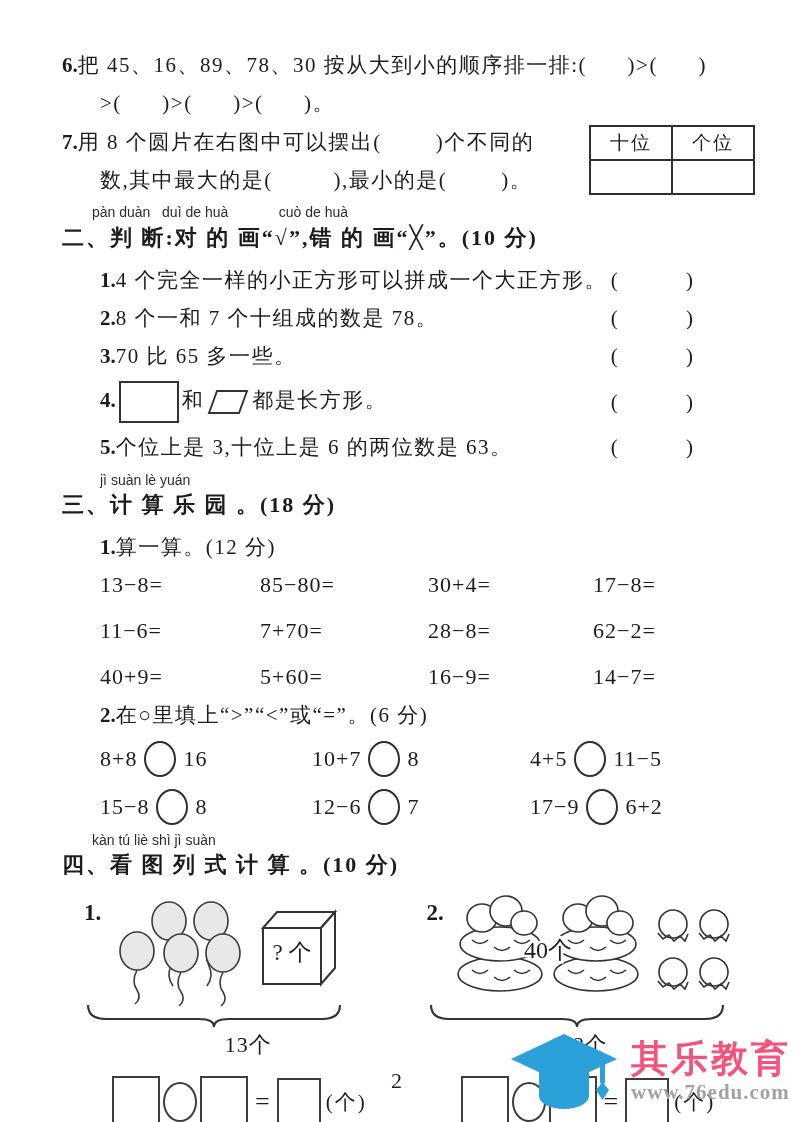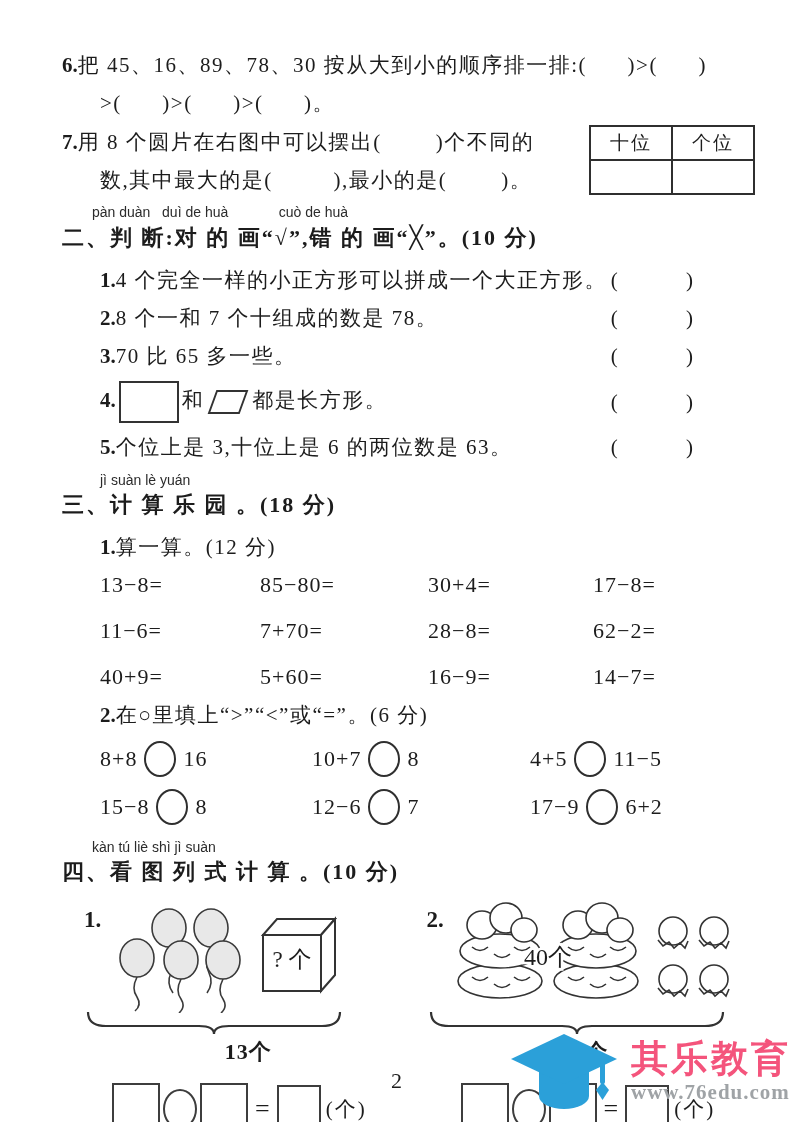--- a/index.html
+++ b/index.html
@@ -32,32 +32,32 @@
           padding-right:62px;margin:0 0 11px 38px;font-size:21px;letter-spacing:1.5px;line-height:1.3;}
   .j-item b{letter-spacing:0;}
   .bracket{white-space:pre;letter-spacing:0;}
   .rect-shape{display:inline-block;width:56px;height:38px;border:2px solid #333;
               vertical-align:middle;margin:0 3px;background:#fff;}
   .para-shape{display:inline-block;width:28px;height:20px;border:2px solid #333;
               transform:skewX(-20deg);vertical-align:middle;margin:0 8px;background:#fff;}
   
   .calc-grid{margin:4px 0 6px 38px;display:grid;grid-template-columns:160px 168px 165px 1fr;
              row-gap:20px;font-size:22px;letter-spacing:1px;}
-  .cmp-grid{margin:6px 0 15px 38px;display:grid;grid-template-columns:212px 218px 1fr;
+  .cmp-grid{margin:6px 0 8px 38px;display:grid;grid-template-columns:212px 218px 1fr;
             row-gap:12px;font-size:22px;letter-spacing:1px;align-items:center;}
   .cmp-cell{display:flex;align-items:center;}
   .cmp-circle{display:inline-block;width:28px;height:32px;border:2px solid #2f2f2f;
               border-radius:50%;margin:0 7px;}
   
   .fig-row{display:flex;gap:14px;margin-left:22px;margin-top:2px;}
   .fig-col{width:330px;}
   .fig-head{display:flex;align-items:flex-start;}
   .fig-head b{font-size:23px;margin-right:4px;margin-top:6px;}
   .brace-wrap{margin-top:-4px;}
-  .brace-label{text-align:center;font-size:22px;letter-spacing:1px;margin-top:-2px;font-weight:bold;}
+  .brace-label{text-align:center;font-size:22px;letter-spacing:1px;margin-top:-2px;}
   .ans-row{display:flex;align-items:center;margin:16px 0 0 28px;}
   .abox{width:44px;height:48px;border:2px solid #3d3d3d;background:#fff;}
   .acircle{width:30px;height:36px;border:2px solid #3d3d3d;border-radius:50%;margin:0 3px;}
   .aeq{font-size:26px;margin:0 7px;}
   .abox.small{width:40px;height:44px;}
   .aunit{font-size:21px;margin-left:5px;letter-spacing:2px;}
   
   .page-num{position:absolute;left:0;right:0;bottom:28px;text-align:center;
             font-size:22px;color:#1c1c1c;}
   .logo{position:absolute;right:2px;bottom:6px;display:flex;align-items:center;gap:8px;}

